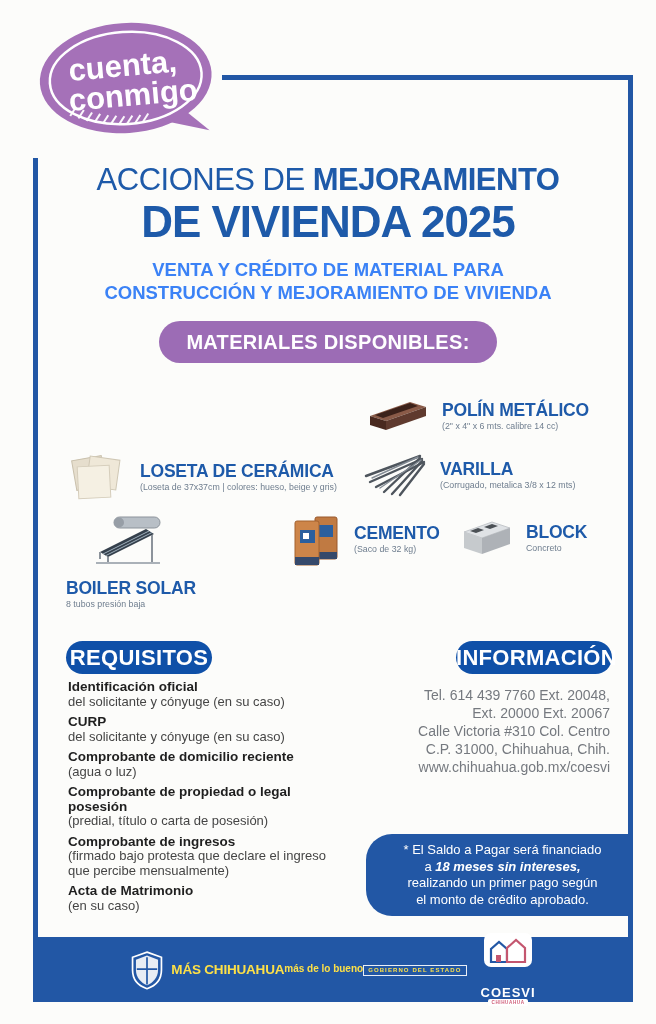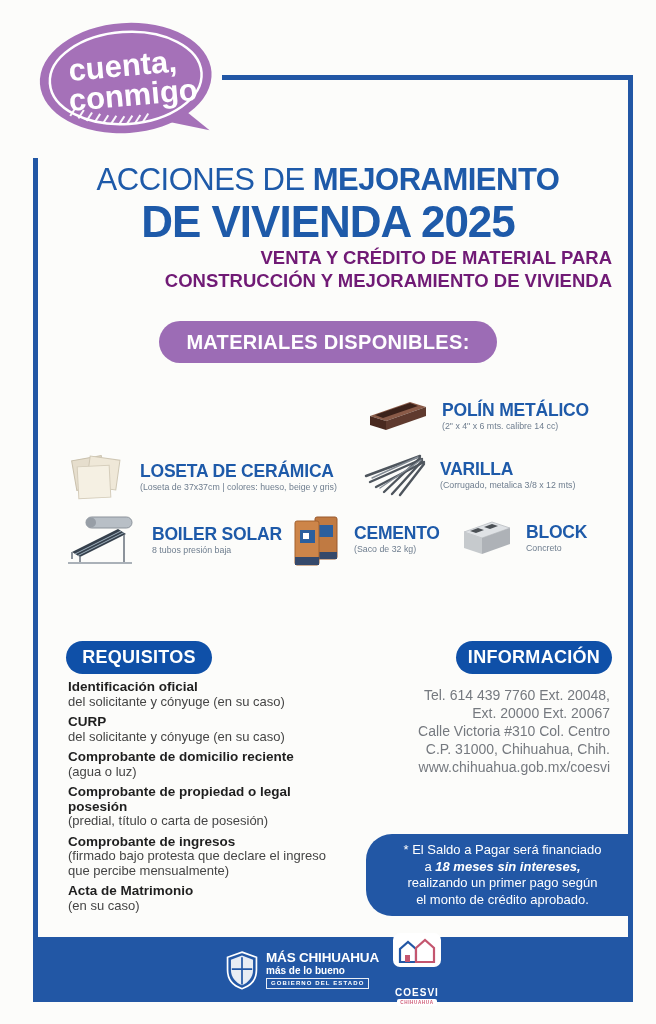--- a/index.html
+++ b/index.html
@@ -13,36 +13,36 @@
   .frame-top{left:222px;top:75px;width:411px;height:5px;}
   .frame-right{left:628px;top:75px;width:5px;height:862px;}
   .frame-left{left:33px;top:158px;width:5px;height:779px;}
   
   .logo{position:absolute;left:28px;top:14px;width:196px;height:136px;}
   
   .header{position:absolute;left:44px;top:162px;width:568px;text-align:center;color:#1e5aa9;}
   .title1{font-size:31px;letter-spacing:-0.5px;line-height:36px;}
   .title1 b{font-weight:bold;}
   .title2{font-size:44px;font-weight:bold;letter-spacing:-1px;line-height:48px;}
-  .subtitle{color:#701a75;font-weight:bold;font-size:18.5px;line-height:23px;text-align:right;}
+  .subtitle{margin-top:12px;color:#3b82f6;font-weight:bold;font-size:18.5px;line-height:23px;}
   
   .pill-purple{
     position:absolute;left:50%;top:321px;transform:translateX(-50%);
     width:338px;height:42px;border-radius:22px;background:#9c6cb5;
     color:#fff;font-weight:bold;font-size:20px;line-height:42px;text-align:center;
     letter-spacing:0.3px;
   }
   
   .mat{position:absolute;display:flex;align-items:center;gap:12px;}
   .mat-name{color:#1e5aa9;font-weight:bold;font-size:17.5px;line-height:20px;letter-spacing:-0.2px;white-space:nowrap;}
   .mat-cap{color:#6e7d8e;font-size:8.8px;line-height:12px;white-space:nowrap;}
   
   .pill-blue{
     position:absolute;height:33px;border-radius:17px;background:#0f50a8;
-    color:#fff;font-weight:bold;font-size:18px;line-height:33px;text-align:center;
+    color:#fff;font-weight:bold;font-size:22px;line-height:33px;text-align:center;
     letter-spacing:0.3px;
   }
   .pill-req{left:66px;top:641px;width:146px;}
   .pill-info{left:456px;top:641px;width:156px;}
   
   .req-list{position:absolute;left:68px;top:680px;width:265px;}
   .req-item{margin-bottom:6px;}
   .req-title{color:#1f1f1f;font-weight:bold;font-size:13.5px;line-height:14.5px;}
   .req-detail{color:#454545;font-size:13px;line-height:14.5px;}
   
@@ -57,29 +57,29 @@
     box-sizing:border-box;
     margin-top:22px;
   }
   .note-box .em{font-weight:bold;font-style:italic;}
   
   .footer-bar{
     position:absolute;left:33px;top:937px;width:600px;height:65px;background:#2257a5;
     display:flex;align-items:center;justify-content:center;gap:14px;
   }
   .gov-logo{display:flex;align-items:center;gap:7px;}
-  .gov-text{display:flex;flex-direction:column;align-items:flex-start;color:#ffffff;}
+  .gov-text{display:flex;flex-direction:row;align-items:flex-start;color:#fde047;}
   .gov-title{font-size:13.5px;font-weight:bold;letter-spacing:-0.2px;line-height:14px;}
   .gov-sub{font-size:10px;font-weight:bold;line-height:11px;}
   .gov-badge{font-size:6px;font-weight:bold;letter-spacing:1.1px;border:1px solid rgba(255,255,255,.9);
     padding:1px 4px;margin-top:2px;line-height:7px;}
   .coesvi-logo{display:flex;flex-direction:column;align-items:center;}
   .coesvi-panel{width:48px;height:34px;background:#fff;border-radius:7px;display:flex;
     align-items:center;justify-content:center;}
-  .coesvi-title{color:#fff;font-weight:bold;font-size:10px;letter-spacing:1px;margin-top:20px;line-height:11px;}
+  .coesvi-title{color:#fff;font-weight:bold;font-size:13px;letter-spacing:1px;margin-top:20px;line-height:11px;}
   .coesvi-sub{background:#fff;color:#cf5d78;font-weight:bold;font-size:4.6px;letter-spacing:0.6px;
     padding:1px 3px;border-radius:2px;margin-top:1px;line-height:5px;}
 </style>
 </head>
 <body>
 
 <div class="page">
 
   <div class="frame frame-top"></div>
   <div class="frame frame-right"></div>
@@ -160,21 +160,21 @@
         <line x1="54" y1="5" x2="8" y2="26"></line>
         <line x1="57" y1="8" x2="16" y2="36"></line>
       </g>
     </svg>
     <div>
       <div class="mat-name">VARILLA</div>
       <div class="mat-cap">(Corrugado, metalica 3/8 x 12 mts)</div>
     </div>
   </div>
 
-  <div class="mat" style="left:66px;top:514px;">
+  <div class="mat" style="left:66px;top:514px;flex-direction:column;">
     <svg width="74" height="52" viewBox="0 0 74 52">
       <rect x="20" y="3" width="46" height="11" rx="5.5" fill="#b8bfc6" stroke="#8c939b"></rect>
       <circle cx="25" cy="8.5" r="5" fill="#979ea6"></circle>
       <polygon points="6,38 52,15 60,20 14,43" fill="#35404c"></polygon>
       <line x1="9" y1="40" x2="55" y2="17" stroke="#9fb0bd" stroke-width="1"></line>
       <line x1="12" y1="41.5" x2="58" y2="18.5" stroke="#9fb0bd" stroke-width="1"></line>
       <g stroke="#8c939b" stroke-width="2">
         <line x1="14" y1="43" x2="14" y2="49"></line>
         <line x1="58" y1="21" x2="58" y2="49"></line>
         <line x1="6" y1="38" x2="6" y2="45"></line>

